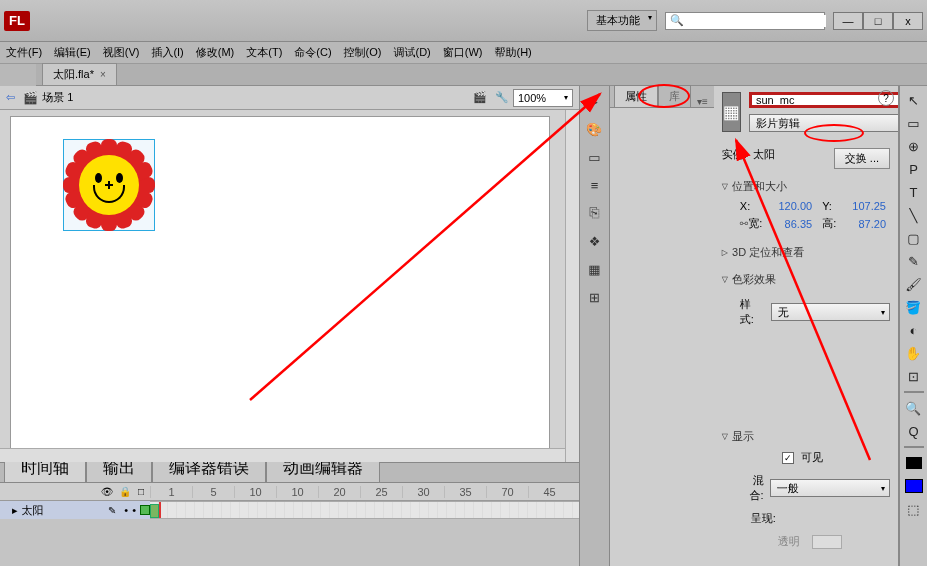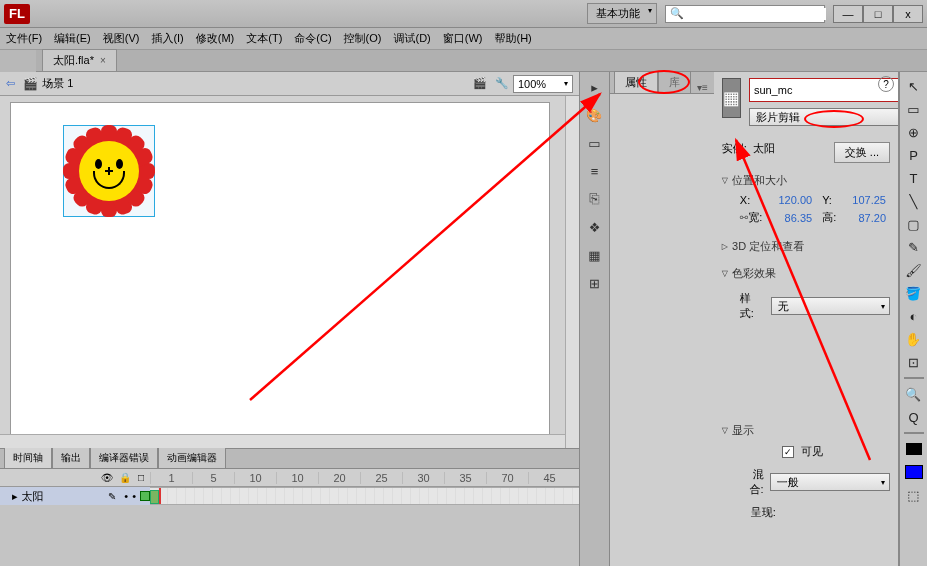--- a/index.html
+++ b/index.html
@@ -1,18 +1,18 @@
 <!DOCTYPE html>
 <html><head>
 <meta charset="utf-8">
 <style>
 * { margin:0; padding:0; box-sizing:border-box; font-family:"Microsoft YaHei",SimSun,sans-serif; font-size:11px; }
 body { width:927px; height:566px; background:#b8b8b8; overflow:hidden; position:relative; }
 
-.titlebar { height:28px; background:linear-gradient(#c5c5c5,#b3b3b3); border-bottom:1px solid #888; display:flex; align-items:center; padding:0 4px; }
+.titlebar { height:42px; background:linear-gradient(#c5c5c5,#b3b3b3); border-bottom:1px solid #888; display:flex; align-items:center; padding:0 4px; }
 .fl-logo { width:26px; height:20px; background:#a00; color:#fff; font-weight:bold; font-size:13px; display:flex; align-items:center; justify-content:center; border-radius:2px; }
 .workspace-sel { margin-left:auto; background:#bdbdbd; border:1px solid #888; padding:2px 16px 2px 8px; position:relative; cursor:pointer; }
 .workspace-sel::after { content:"▾"; position:absolute; right:4px; top:2px; font-size:8px; }
 .search { margin-left:8px; width:160px; height:18px; border:1px solid #888; background:#fff; display:flex; align-items:center; padding:0 4px; }
 .search input { border:none; outline:none; flex:1; font-size:11px; }
 .win-ctrls { margin-left:8px; display:flex; gap:0; }
 .win-ctrls div { width:30px; height:18px; border:1px solid #777; background:#ccc; display:flex; align-items:center; justify-content:center; font-size:11px; cursor:pointer; }
 
 .menubar { height:22px; background:#b8b8b8; display:flex; align-items:center; padding:0 6px; gap:12px; border-bottom:1px solid #9a9a9a; }
 .menubar span { cursor:pointer; }
@@ -43,21 +43,21 @@
 .smile { position:absolute; left:14px; top:30px; width:32px; height:18px; border:2px solid #000; border-top:none; border-radius:0 0 20px 20px; }
 .reg { position:absolute; left:40px; top:40px; width:8px; height:8px; }
 .reg::before,.reg::after { content:""; position:absolute; background:#000; }
 .reg::before { left:3px; top:0; width:2px; height:8px; }
 .reg::after { top:3px; left:0; height:2px; width:8px; }
 .vscroll { position:absolute; right:0; top:0; width:14px; height:100%; background:#ddd; border-left:1px solid #aaa; }
 .hscroll { position:absolute; left:0; bottom:0; width:calc(100% - 14px); height:14px; background:#ddd; border-top:1px solid #aaa; }
 
 .bottom-panel { height:120px; background:#c4c4c4; border-top:1px solid #888; display:flex; flex-direction:column; }
 .bp-tabs { height:20px; display:flex; align-items:flex-end; padding-left:4px; gap:0; border-bottom:1px solid #888; background:#b9b9b9; }
-.bp-tab { padding:3px 8px; background:#c9c9c9; border:1px solid #888; border-bottom:none; font-size:10px; cursor:pointer; }
+.bp-tab { padding:3px 16px; background:#c9c9c9; border:1px solid #888; border-bottom:none; font-size:16px; cursor:pointer; }
 .bp-tab.active { background:#d4d4d4; }
 .timeline-head { height:18px; background:#cfcfcf; display:flex; align-items:center; border-bottom:1px solid #999; }
 .layer-head { width:150px; display:flex; justify-content:flex-end; gap:6px; padding-right:6px; }
 .layer-head span { font-size:10px; }
 .frames-ruler { flex:1; display:flex; font-size:9px; color:#555; }
 .frames-ruler div { width:42px; text-align:center; border-left:1px solid #bbb; }
 .layer-row { height:18px; display:flex; align-items:center; background:#c4cde2; }
 .layer-name { width:150px; display:flex; align-items:center; padding-left:12px; gap:4px; }
 .layer-name .pen { font-size:10px; }
 .frames { flex:1; height:100%; position:relative; background:repeating-linear-gradient(90deg,#e6e6e6 0,#e6e6e6 8px,#ddd 8px,#ddd 9px); border-top:1px solid #aaa; border-bottom:1px solid #aaa; }
@@ -71,21 +71,21 @@
 .props-tabs { height:22px; background:#b9b9b9; border-bottom:1px solid #888; display:flex; align-items:flex-end; padding-left:4px; position:relative; }
 .props-tab { padding:3px 10px; background:#cfcfcf; border:1px solid #888; border-bottom:none; cursor:pointer; }
 .props-tab.inactive { background:#b9b9b9; color:#666; }
 .props-menu { margin-left:auto; padding:0 6px; cursor:pointer; font-size:10px; color:#555; }
 .ann-tab { position:absolute; left:28px; top:-2px; width:52px; height:24px; border:2px solid #f00; border-radius:50%; pointer-events:none; }
 
 .props-body { flex:1; padding:6px 8px; overflow:auto; position:relative; }
 .inst-row { display:flex; gap:8px; align-items:flex-start; }
 .inst-thumb { width:40px; height:40px; background:#888; border:1px solid #555; display:flex; align-items:center; justify-content:center; color:#fff; font-size:18px; }
 .inst-fields { flex:1; display:flex; flex-direction:column; gap:6px; }
-.txt-input { height:24px; border:1px solid #b91c1c; background:#fff; padding:0 4px; font-size:11px; width:170px; }
+.txt-input { height:16px; border:3px solid #b91c1c; background:#fff; padding:0 4px; font-size:11px; width:170px; }
 .combo { height:18px; border:1px solid #7a7a7a; background:linear-gradient(#f4f4f4,#ddd); padding:0 16px 0 6px; position:relative; display:inline-flex; align-items:center; cursor:pointer; width:160px; }
 .combo::after { content:"▾"; position:absolute; right:4px; font-size:8px; }
 .ann-combo { position:absolute; left:90px; top:38px; width:60px; height:18px; border:2px solid #f00; border-radius:50%; pointer-events:none; }
 .help-ico { position:absolute; right:4px; top:4px; width:16px; height:16px; border:1px solid #888; border-radius:50%; display:flex; align-items:center; justify-content:center; font-size:10px; cursor:pointer; }
 
 .sub-row { display:flex; align-items:center; gap:6px; margin-top:8px; font-size:11px; }
 .btn { border:1px solid #888; background:linear-gradient(#f2f2f2,#d8d8d8); padding:2px 10px; cursor:pointer;margin-top:8px; }
 
 .section { margin-top:8px; }
 .sec-head { display:flex; align-items:center; gap:4px; font-size:11px; color:#333; cursor:pointer; padding:2px 0; }
@@ -315,20 +315,24 @@
         </div>
         <div class="sub-row" style="padding-left:18px">
           <span style="width:36px;text-align:right">混合:</span>
           <div class="combo" style="width:170px">
               <span>一般</span>
             </div>
         </div>
         <div class="sub-row" style="padding-left:18px">
           <span style="width:36px;text-align:right">呈现:</span>
         </div>
+        <div class="sub-row" style="padding-left:56px;color:#888">
+          <span>透明</span>
+          <span style="width:30px;height:14px;border:1px solid #aaa;background:#ddd;margin-left:6px"></span>
+        </div>
       </div>
     </div>
   </div>
 
   <div class="toolbox">
     <div class="tb">↖</div>
     <div class="tb">▭</div>
     <div class="tb">⊕</div>
     <div class="tb">P</div>
     <div class="tb">T</div>

